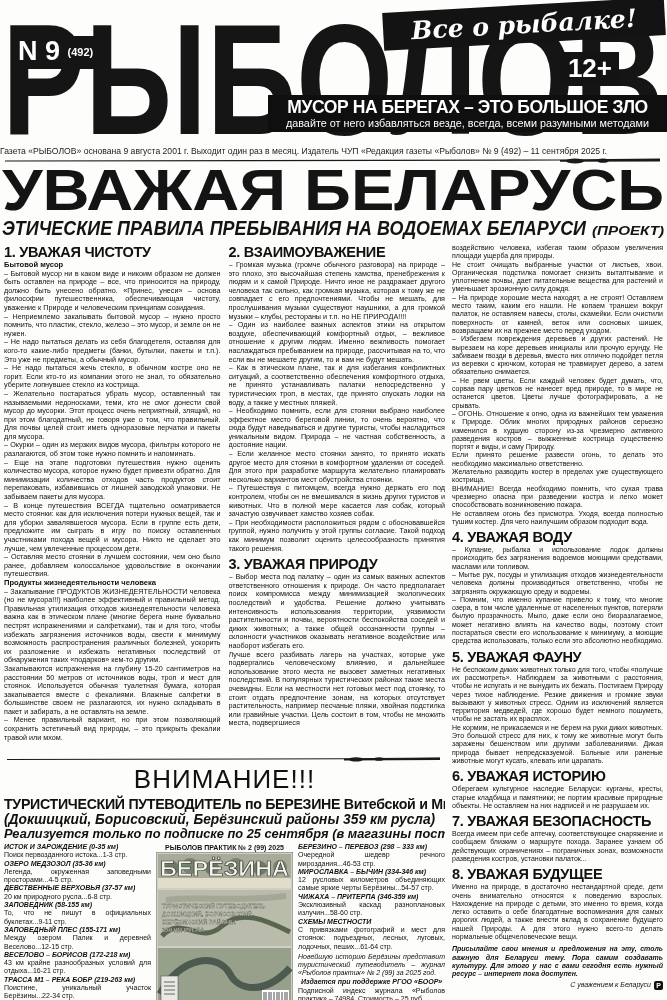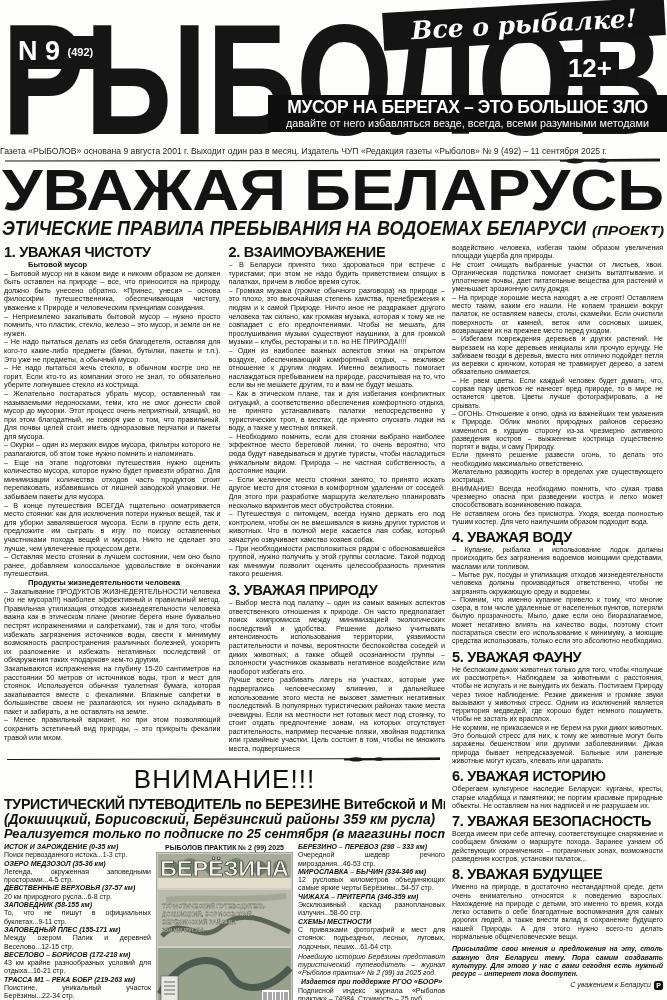--- a/index.html
+++ b/index.html
@@ -25,21 +25,21 @@
 
   
   .main { display:flex; padding:0 4px; gap:7px; height:765px; overflow:hidden; }
   .left { width:441px; flex:none; }
   .cols2 { display:flex; gap:8px; height:512px; overflow:hidden; }
   .col { flex:1; overflow:hidden; text-align:justify; }
   .colA { font-size:7.2px; line-height:8.6px; }
   .colB { flex:1; font-size:7px; line-height:8.3px; height:765px; overflow:hidden; text-align:justify; }
   .blk-h { font-weight:bold; font-size:14.5px; line-height:16px; margin:3px 0 1px; text-align:left; letter-spacing:-0.3px; }
   .col > .blk-h:first-child, .colB > .blk-h:first-child { margin-top:0; }
-  .blk-b { font-weight:bold; font-size:7.6px; text-align:left;margin-left:24px; }
+  .blk-b { font-weight:bold; font-size:7.6px; text-align:left; }
   .blk-p { margin:0; }
   .blk-pi { font-weight:bold; font-style:italic; margin-top:4px; }
   .blk-sig { font-style:italic; text-align:right; margin-top:2px; display:flex; justify-content:flex-end; align-items:center; gap:3px; }
   .logo-mark { display:inline-block; width:9px; height:9px; background:#111; color:#fff; font-style:normal; font-weight:bold; font-size:7px; line-height:9px; text-align:center; border-radius:2px; }
 
   
   .notice { width:441px; overflow:hidden; }
   .n-title { text-align:center; font-weight:normal; font-size:26px; line-height:34px; letter-spacing:1px; }
   .n-sub1 { text-align:center; font-weight:bold; font-size:14.2px; line-height:16px; letter-spacing:-0.3px; white-space:nowrap; }
   .n-sub2 { text-align:left; font-weight:bold; font-style:italic; font-size:13.8px; line-height:15px; }
@@ -109,21 +109,20 @@
             <div class="blk-p">– Еще на этапе подготовки путешествия нужно оценить количество мусора, которое нужно будет привезти обратно. Для минимизации количества отходов часть продуктов стоит перепаковать, избавившись от лишней заводской упаковки. Не забываем пакеты для мусора.</div>
             <div class="blk-p">– В конце путешествия ВСЕГДА тщательно осматривается место стоянки: как для исключения потери нужных вещей, так и для уборки завалявшегося мусора. Если в группе есть дети, предложите им сыграть в игру по поиску оставленных участниками похода вещей и мусора. Никто не сделает это лучше, чем увлеченные процессом дети.</div>
             <div class="blk-p">– Оставляя место стоянки в лучшем состоянии, чем оно было ранее, добавляем колоссальное удовольствие в окончании путешествия.</div>
             <div class="blk-b">Продукты жизнедеятельности человека</div>
             <div class="blk-p">– Закапывание ПРОДУКТОВ ЖИЗНЕДЕЯТЕЛЬНОСТИ человека (но не мусора!!!) наиболее эффективный и правильный метод. Правильная утилизация отходов жизнедеятельности человека важна как в этическом плане (многие берега ныне буквально пестрят испражнениями и салфетками), так и для того, чтобы избежать загрязнения источников воды, свести к минимуму возможность распространения различных болезней, ускорить их разложение и избежать негативных последствий от обнаружения таких «подарков» кем-то другим.</div>
             <div class="blk-p">Закапываются испражнения на глубину 15-20 сантиметров на расстоянии 50 метров от источников воды, троп и мест для стоянок. Используется обычная туалетная бумага, которая закапывается вместе с фекалиями. Влажные салфетки в большинстве своем не разлагаются, их нужно складывать в пакет и забирать, а не оставлять на земле.</div>
             <div class="blk-p">– Менее правильный вариант, но при этом позволяющий сохранить эстетичный вид природы, – это прикрыть фекалии травой или мхом.</div>
           </div>
         <div class="col colA">
             <div class="blk-h">2. ВЗАИМОУВАЖЕНИЕ</div>
-            <div class="blk-p">– В Беларуси принято тихо здороваться при встрече с туристами; при этом не надо будить приветствием спящих в палатках, причем в любое время суток.</div>
             <div class="blk-p">– Громкая музыка (громче обычного разговора) на природе – это плохо, это высочайшая степень хамства, пренебрежения к людям и к самой Природе. Ничто иное не раздражает другого человека так сильно, как громкая музыка, которая к тому же не совпадает с его предпочтениями. Чтобы не мешать, для прослушивания музыки существуют наушники, а для громкой музыки – клубы, рестораны и т.п. но НЕ ПРИРОДА!!!!</div>
             <div class="blk-p">– Один из наиболее важных аспектов этики на открытом воздухе, обеспечивающий комфортный отдых, – вежливое отношение к другим людям. Именно вежливость помогает наслаждаться пребыванием на природе, рассчитывая на то, что если вы не мешаете другим, то и вам не будут мешать.</div>
             <div class="blk-p">– Как в этическом плане, так и для избегания конфликтных ситуаций, а соответственно обеспечения комфортного отдыха, не принято устанавливать палатки непосредственно у туристических троп, в местах, где принято спускать лодки на воду, а также у местных пляжей.</div>
             <div class="blk-p">– Необходимо помнить, если для стоянки выбрано наиболее эффектное место береговой линии, то очень вероятно, что сюда будут наведываться и другие туристы, чтобы насладиться уникальным видом. Природа – не частная собственность, а достояние нации.</div>
             <div class="blk-p">– Если желанное место стоянки занято, то принято искать другое место для стоянки в комфортном удалении от соседей. Для этого при разработке маршрута желательно планировать несколько вариантов мест обустройства стоянки.</div>
             <div class="blk-p">– Путешествуя с питомцем, всегда нужно держать его под контролем, чтобы он не вмешивался в жизнь других туристов и животных. Что в полной мере касается лая собак, который зачастую озвучивает хамство хозяев собак.</div>
             <div class="blk-p">– При необходимости расположиться рядом с обосновавшейся группой, нужно получить у этой группы согласие. Такой подход как минимум позволит оценить целесообразность принятия такого решения.</div>
             <div class="blk-h">3. УВАЖАЯ ПРИРОДУ</div>
             <div class="blk-p">– Выбор места под палатку – один из самых важных аспектов ответственного отношения к природе. Он часто предполагает поиск компромисса между минимизацией экологических последствий и удобства. Решение должно учитывать интенсивность использования территории, уязвимости растительности и почвы, вероятности беспокойства соседей и диких животных; а также общей осознанности группы – склонности участников оказывать негативное воздействие или наоборот избегать его.</div>
             <div class="blk-p">Лучше всего разбивать лагерь на участках, которые уже подвергались человеческому влиянию, и дальнейшее использование этого места не вызовет заметных негативных последствий. В популярных туристических районах такие места очевидны. Если на местности нет готовых мест под стоянку, то стоит отдать предпочтение зонам, на которых отсутствует растительность, например песчаные пляжи, хвойная подстилка или гравийные участки. Цель состоит в том, чтобы не множить места, подвергшиеся</div>

